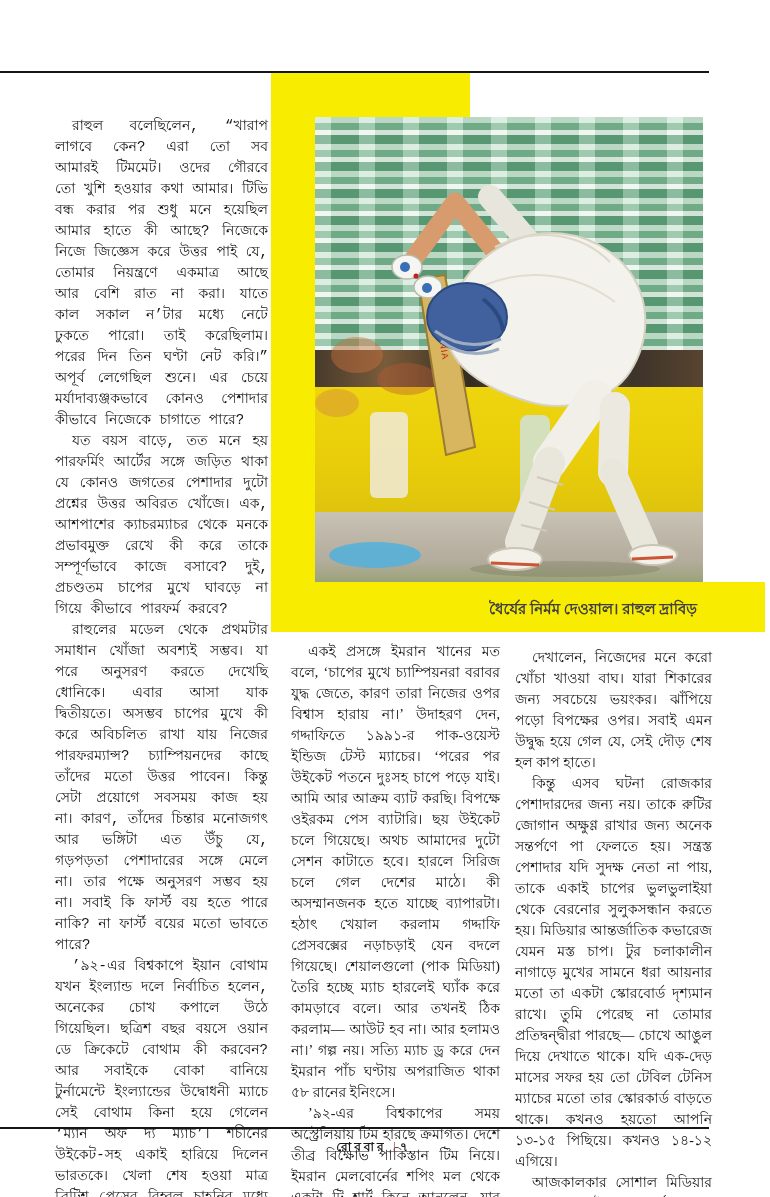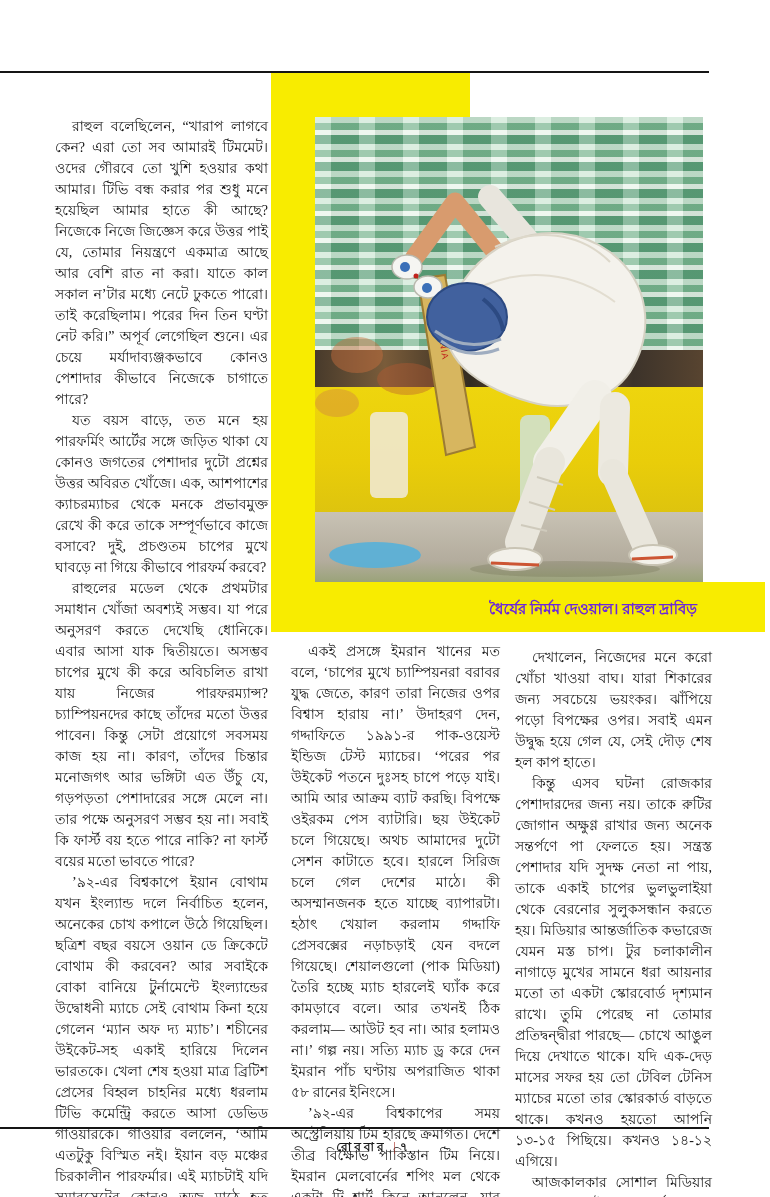--- a/index.html
+++ b/index.html
@@ -34,27 +34,27 @@
     background:linear-gradient(180deg,#eed50e 0%,#e9cd0a 60%,#dec40e 100%);
   }
   .ph-pitch { top:85%; height:15%;
     background:linear-gradient(180deg,#c8c2b4 0%,#b3ac9d 70%,#9aa379 100%);
   }
   #batsman-svg { position:absolute; left:0; top:0; width:100%; height:100%; }
 
   
   #photo-caption {
     position:absolute; left:271px; top:597px; width:426px;
-    text-align:right; font-size:15px; font-weight:bold; color:#6d28d9;
+    text-align:right; font-size:15px; font-weight:bold; color:#404040;
   }
 
   
   .col { position:absolute; font-size:14px; line-height:21px; text-align:justify; }
   .col p { margin:0; text-indent:17px; }
-  #col-1 { left:55px;  top:116px; width:213px; height:996px; }
+  #col-1 { left:55px;  top:116px; width:213px; height:996px;font-family:Liberation Mono, monospace; }
   #col-2 { left:291px; top:641px; width:209px; height:470px; }
   #col-3 { left:515px; top:647px; width:197px; height:470px; }
 
   
   #footer {
     position:absolute; left:16px; top:1138px; width:712px;
     text-align:center; font-size:12px; font-weight:bold; color:#181818;
   }
   #footer .sec { letter-spacing:3px; }
   #footer .sep { color:#a8281f; font-weight:normal; margin:0 4px 0 7px; }

